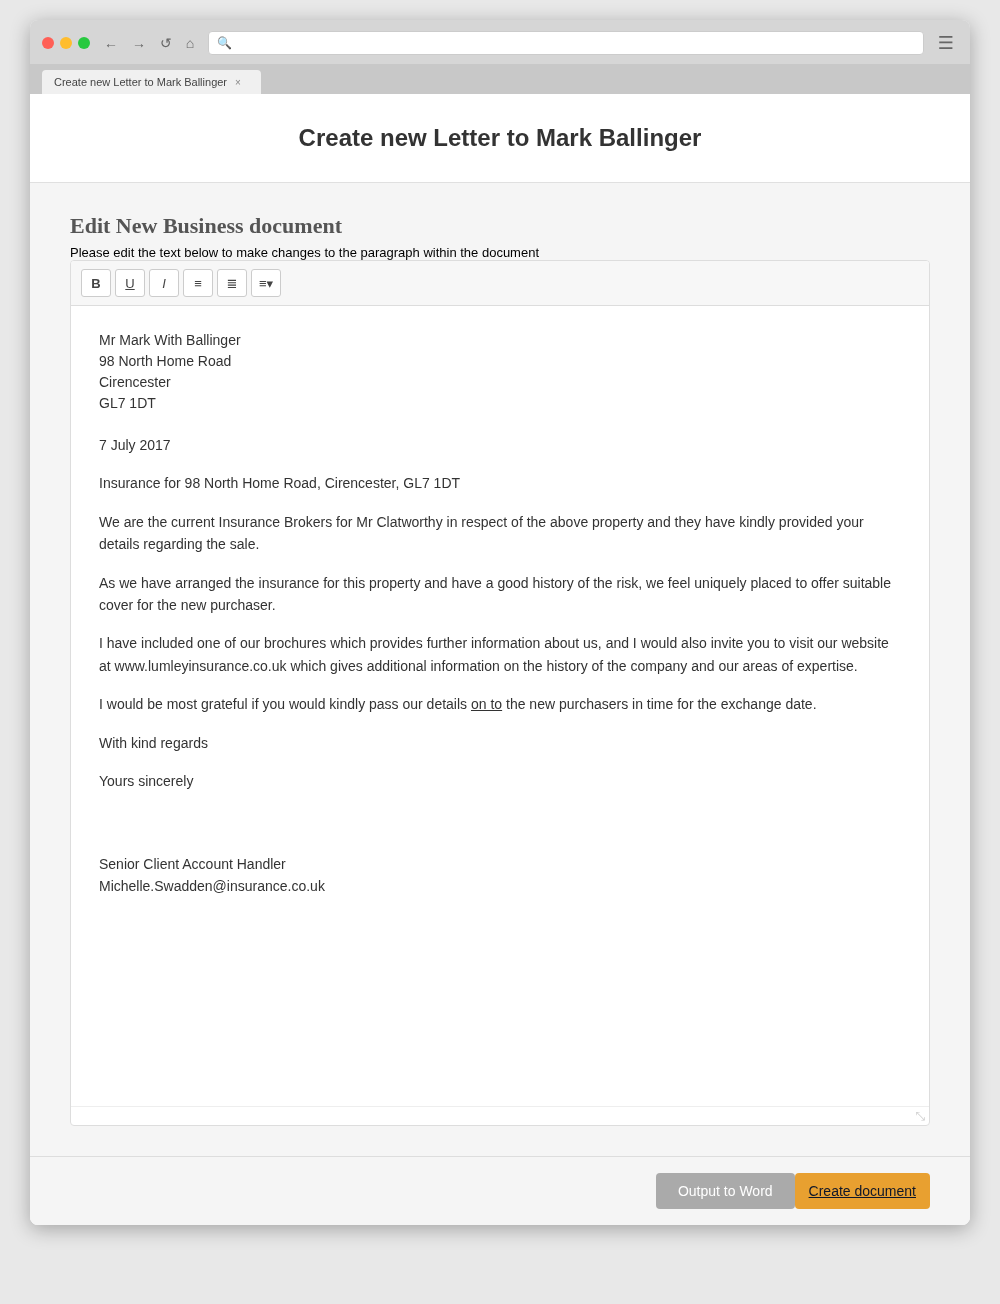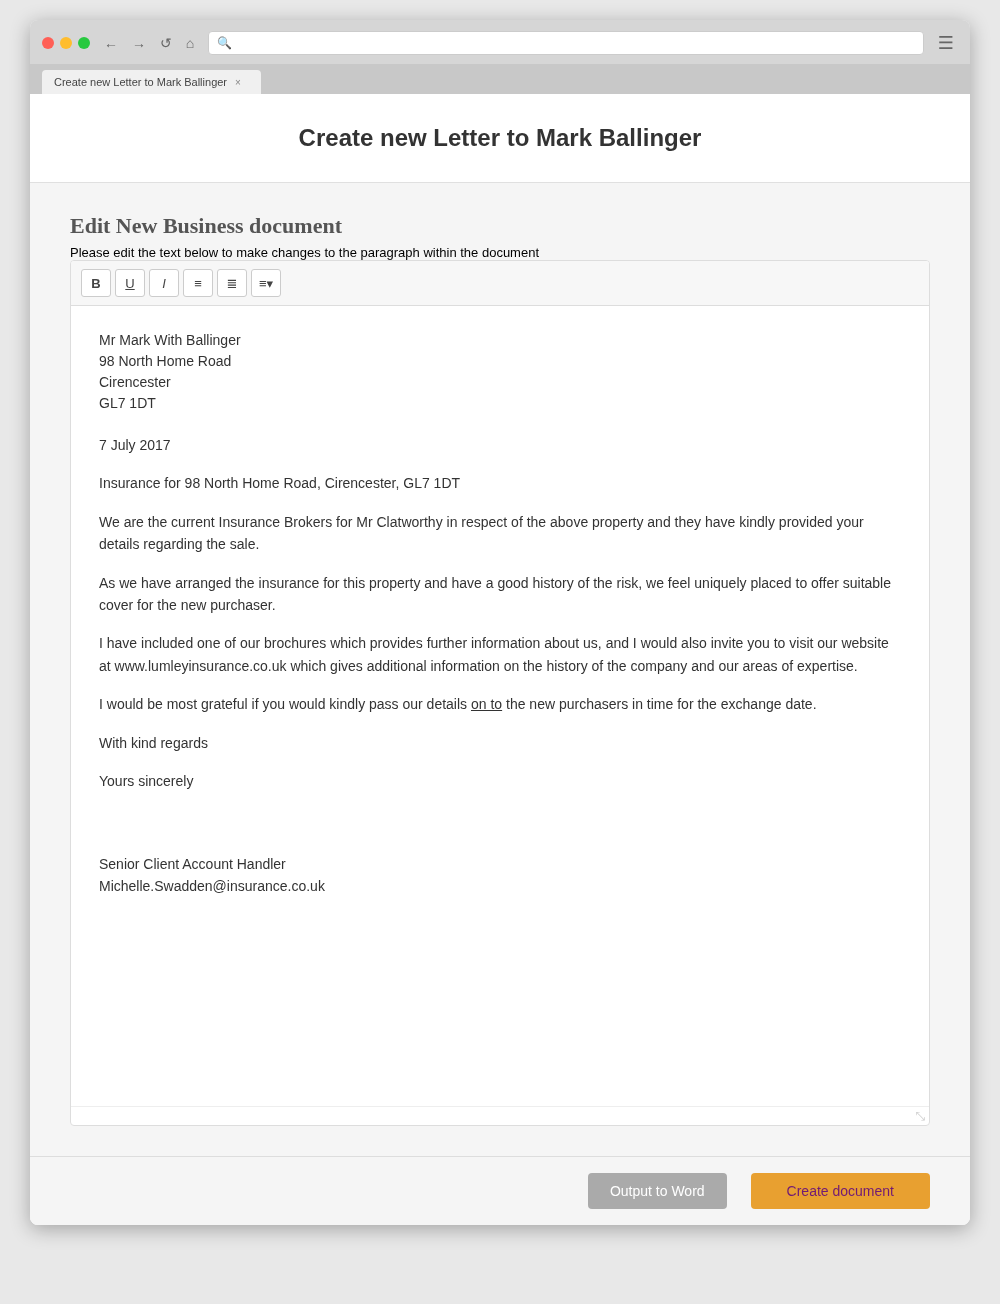--- a/index.html
+++ b/index.html
@@ -213,41 +213,42 @@
     .underline-text {
       text-decoration: underline;
     }
 
     .footer-actions {
       background: #f5f5f5;
       border-top: 1px solid #ddd;
       padding: 16px 40px;
       display: flex;
       justify-content: flex-end;
-      gap: 24px;
+      gap: 0;
     }
 
     .btn-secondary {
       background: #aaa;
       color: white;
       border: none;
       border-radius: 4px;
       padding: 10px 22px;
       font-size: 14px;
       cursor: pointer;
     }
 
     .btn-primary {
       background: #e8a030;
-      color: #701a75;
+      color: #0f172a;
       border: none;
       border-radius: 4px;
-      padding: 10px 36px;
+      padding: 10px 14px;
       font-size: 14px;
       cursor: pointer;
+      text-decoration: underline;
     }
 
     .resize-handle {
       display: flex;
       justify-content: flex-end;
       padding: 2px 4px;
       border-top: 1px solid #eee;
     }
 
     .resize-icon {

